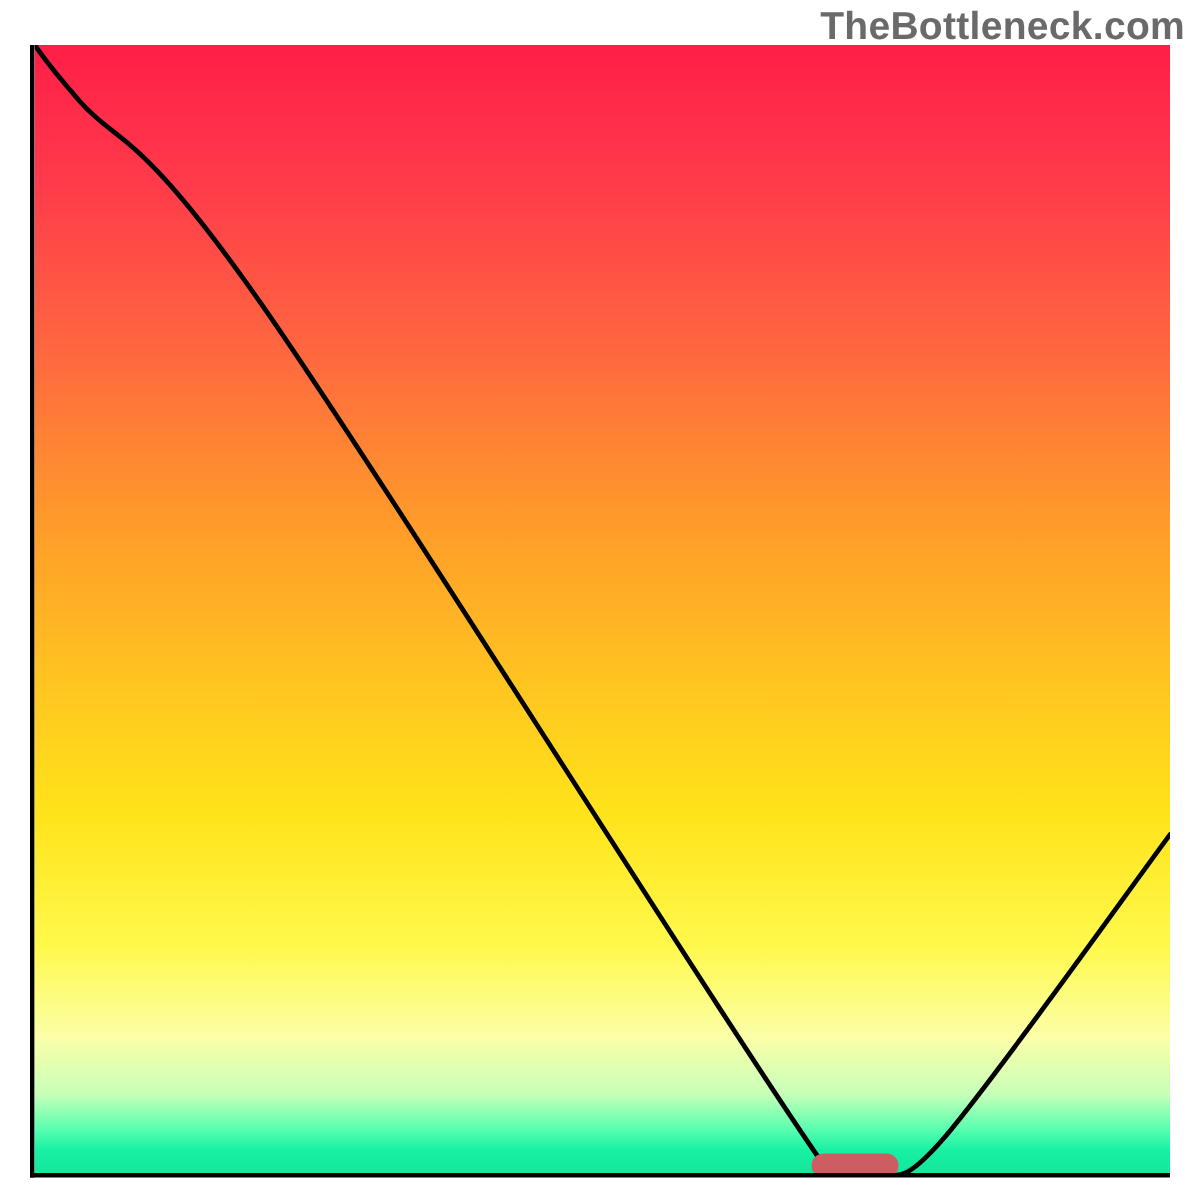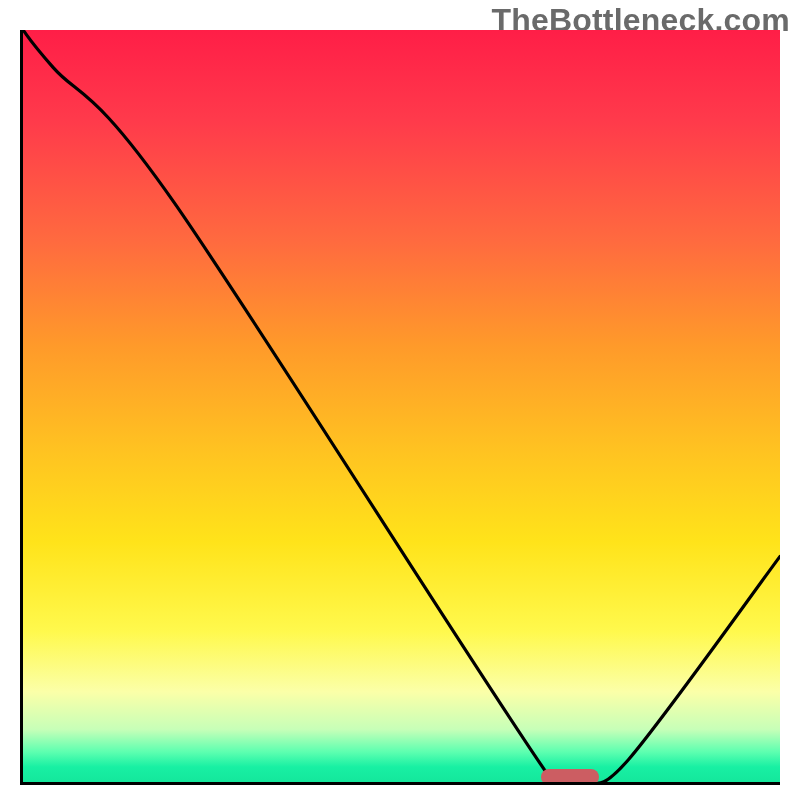--- a/index.html
+++ b/index.html
@@ -13,21 +13,21 @@
   }
   .frame {
     position: relative;
     width: 800px;
     height: 800px;
   }
   .watermark {
     position: absolute;
     top: 2px;
     right: 10px;
-    font-size: 32px;
+    font-size: 26px;
     font-weight: 600;
     color: #6a6a6a;
     letter-spacing: 0.2px;
   }
   .plot {
     position: absolute;
     left: 20px;
     top: 30px;
     width: 760px;
     height: 755px;

